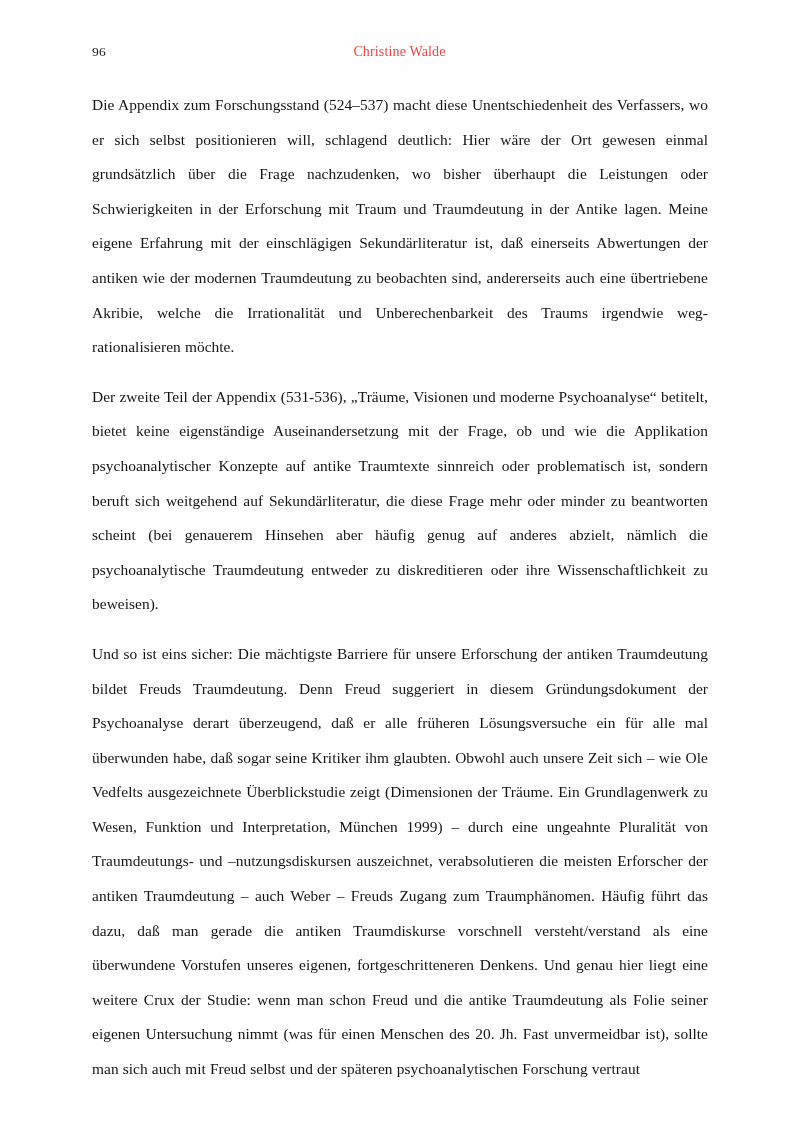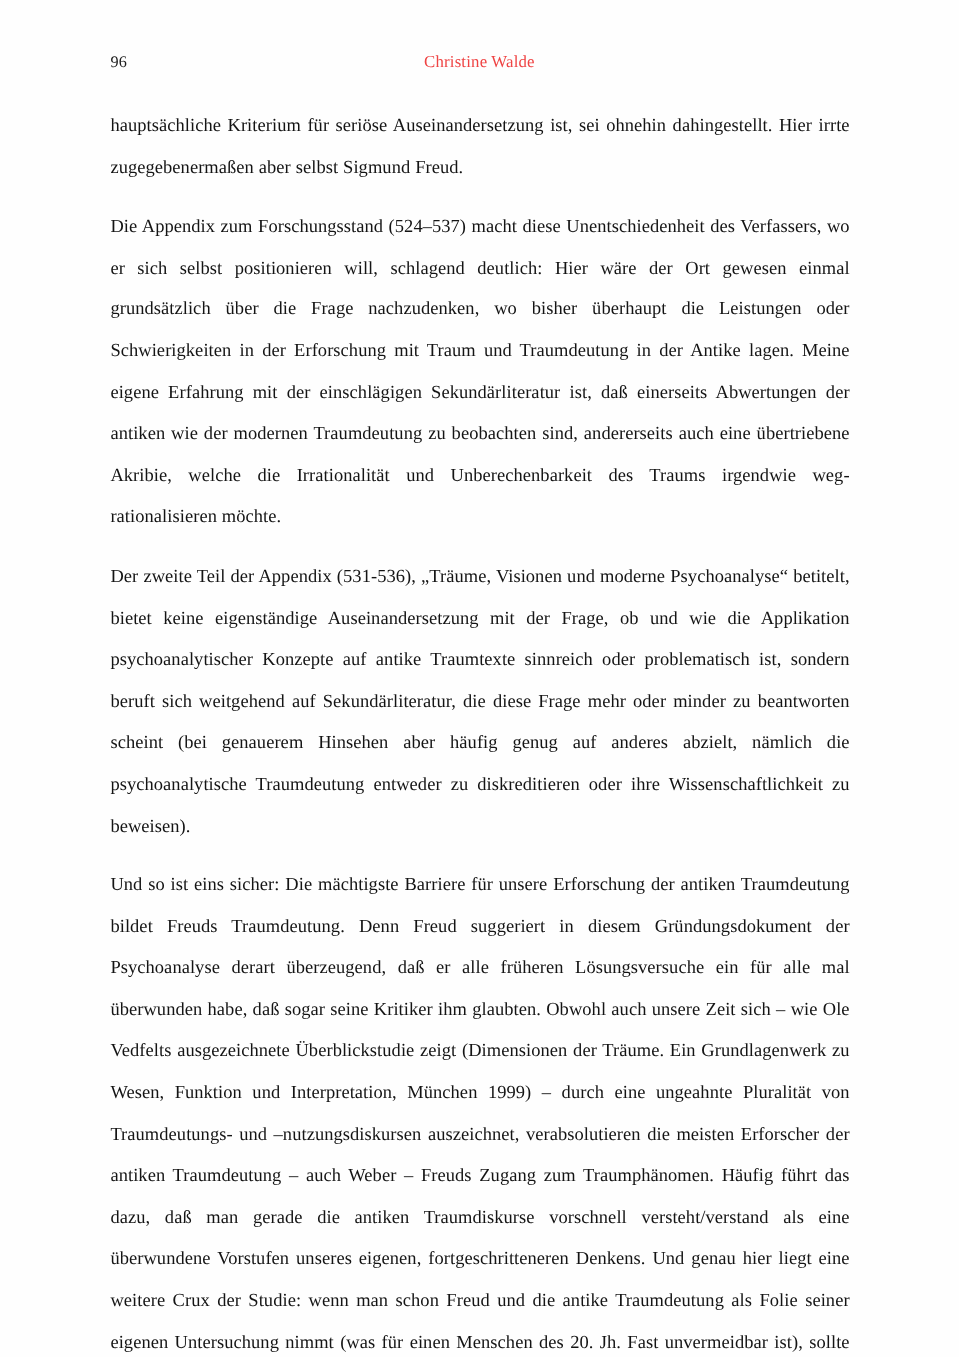--- a/index.html
+++ b/index.html
@@ -70,19 +70,18 @@
 <body>
 
 <div class="page">
 
   <div class="page-header">
     <span class="folio">96</span>
     <span class="running-head">Christine Walde</span>
   </div>
 
   <div class="body-block">
-    <p class="para">hauptsächliche Kriterium für seriöse Auseinandersetzung ist, sei ohnehin dahingestellt. Hier irrte zugegebenermaßen aber selbst Sigmund Freud.</p>
     <p class="para">Die Appendix zum Forschungsstand (524–537) macht diese Unentschiedenheit des Verfassers, wo er sich selbst positionieren will, schlagend deutlich: Hier wäre der Ort gewesen einmal grundsätzlich über die Frage nachzudenken, wo bisher überhaupt die Leistungen oder Schwierigkeiten in der Erforschung mit Traum und Traumdeutung in der Antike lagen. Meine eigene Erfahrung mit der einschlägigen Sekundärliteratur ist, daß einerseits Abwertungen der antiken wie der modernen Traumdeutung zu beobachten sind, andererseits auch eine übertriebene Akribie, welche die Irrationalität und Unberechenbarkeit des Traums irgendwie weg-rationalisieren möchte.</p>
     <p class="para">Der zweite Teil der Appendix (531-536), „Träume, Visionen und moderne Psychoanalyse“ betitelt, bietet keine eigenständige Auseinandersetzung mit der Frage, ob und wie die Applikation psychoanalytischer Konzepte auf antike Traumtexte sinnreich oder problematisch ist, sondern beruft sich weitgehend auf Sekundärliteratur, die diese Frage mehr oder minder zu beantworten scheint (bei genauerem Hinsehen aber häufig genug auf anderes abzielt, nämlich die psychoanalytische Traumdeutung entweder zu diskreditieren oder ihre Wissenschaftlichkeit zu beweisen).</p>
     <p class="para">Und so ist eins sicher:  Die mächtigste Barriere für unsere Erforschung der antiken Traumdeutung bildet Freuds Traumdeutung. Denn Freud suggeriert in diesem Gründungsdokument der Psychoanalyse derart überzeugend, daß er alle früheren Lösungsversuche ein für alle mal überwunden habe, daß sogar seine Kritiker ihm glaubten. Obwohl auch unsere Zeit sich – wie Ole Vedfelts ausgezeichnete Überblickstudie zeigt (Dimensionen der Träume. Ein Grundlagenwerk zu Wesen, Funktion und Interpretation, München 1999) – durch eine ungeahnte Pluralität von Traumdeutungs- und –nutzungsdiskursen auszeichnet, verabsolutieren die meisten Erforscher der antiken Traumdeutung – auch Weber – Freuds Zugang zum Traumphänomen. Häufig führt das dazu, daß man gerade die antiken Traumdiskurse vorschnell versteht/verstand als eine überwundene Vorstufen unseres eigenen, fortgeschritteneren Denkens. Und genau hier liegt eine weitere Crux der Studie: wenn man schon Freud und die antike Traumdeutung als Folie seiner eigenen Untersuchung nimmt (was für einen Menschen des 20. Jh. Fast unvermeidbar ist), sollte man sich auch mit Freud selbst und der späteren psychoanalytischen Forschung vertraut</p>
   </div>
 
 </div>
 
 </body></html>

